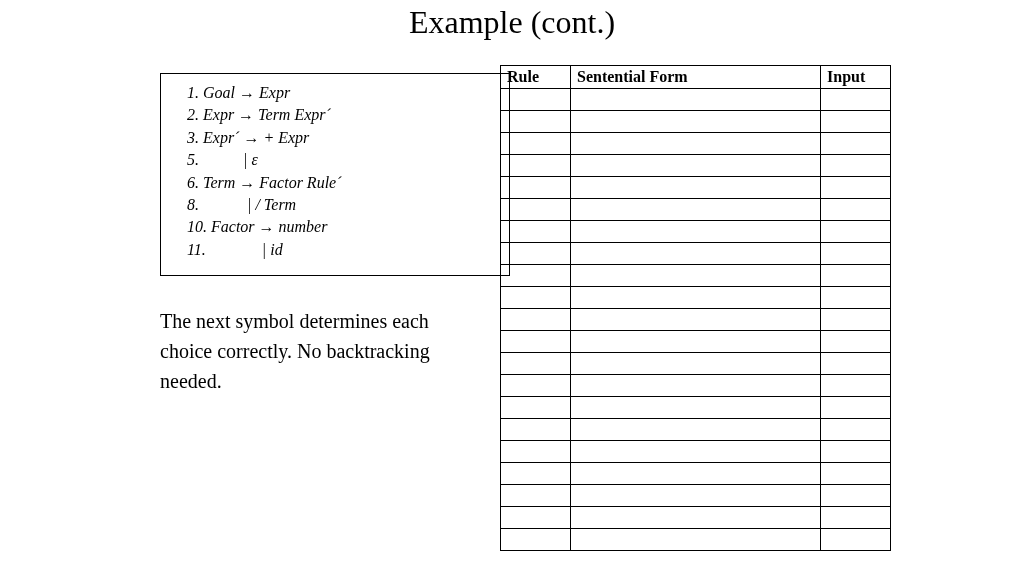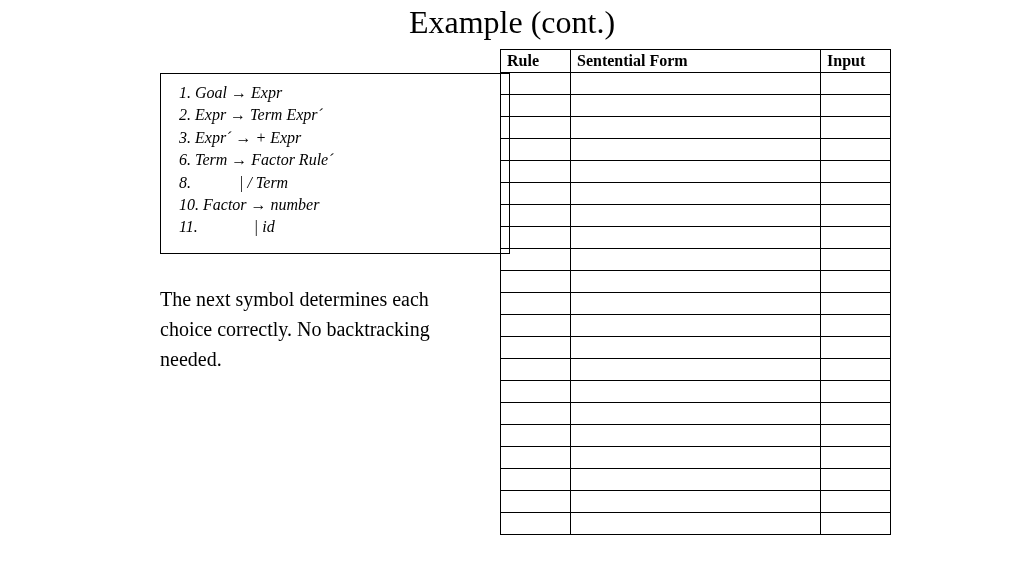--- a/index.html
+++ b/index.html
@@ -25,21 +25,21 @@
       padding: 0 20px;
       gap: 30px;
     }
     .left-col {
       flex: 0 0 auto;
       width: 350px;
       margin-left: 140px;
     }
     .grammar-box {
       border: 1px solid black;
-      padding: 8px 10px 14px 18px;
+      padding: 8px 10px 14px 26px;
       font-style: italic;
       font-size: 16px;
       line-height: 1.4;
       margin-top: 24px;
     }
     .grammar-line {
       white-space: pre;
     }
     .description {
       font-size: 20px;
@@ -47,21 +47,21 @@
       margin-top: 30px;
       line-height: 1.5;
       width: 280px;
     }
     .right-col {
       flex: 0 0 auto;
       margin-left: -40px;
     }
     .parse-table {
       border-collapse: collapse;
-      margin-top: 0;
+      margin-top: 16px;
     }
     .parse-table th, .parse-table td {
       border: 1px solid black;
       padding: 2px 6px;
       text-align: left;
       font-size: 16px;
       height: 22px;
     }
     .parse-table th {
       font-weight: bold;
@@ -74,20 +74,21 @@
 <body>
 
 <div class="title">Example (cont.)</div>
 
 <div class="content">
   <div class="left-col">
     <div class="grammar-box">
       <div class="grammar-line"><span>1.</span> <span>Goal → Expr</span></div>
       <div class="grammar-line"><span>2.</span> <span>Expr → Term Expr´</span></div>
       <div class="grammar-line"><span>3.</span> <span>Expr´ → + Expr</span></div>
+      <div class="grammar-line"><span>5.</span> <span>          | ε</span></div>
       <div class="grammar-line"><span>6.</span> <span>Term → Factor Rule´</span></div>
       <div class="grammar-line"><span>8.</span> <span>           | / Term</span></div>
       <div class="grammar-line"><span>10.</span> <span>Factor → number</span></div>
       <div class="grammar-line"><span>11.</span> <span>             | id</span></div>
     </div>
     <div class="description">The next symbol determines each choice correctly. No backtracking needed.</div>
   </div>
 
   <div class="right-col">
     <table class="parse-table">

